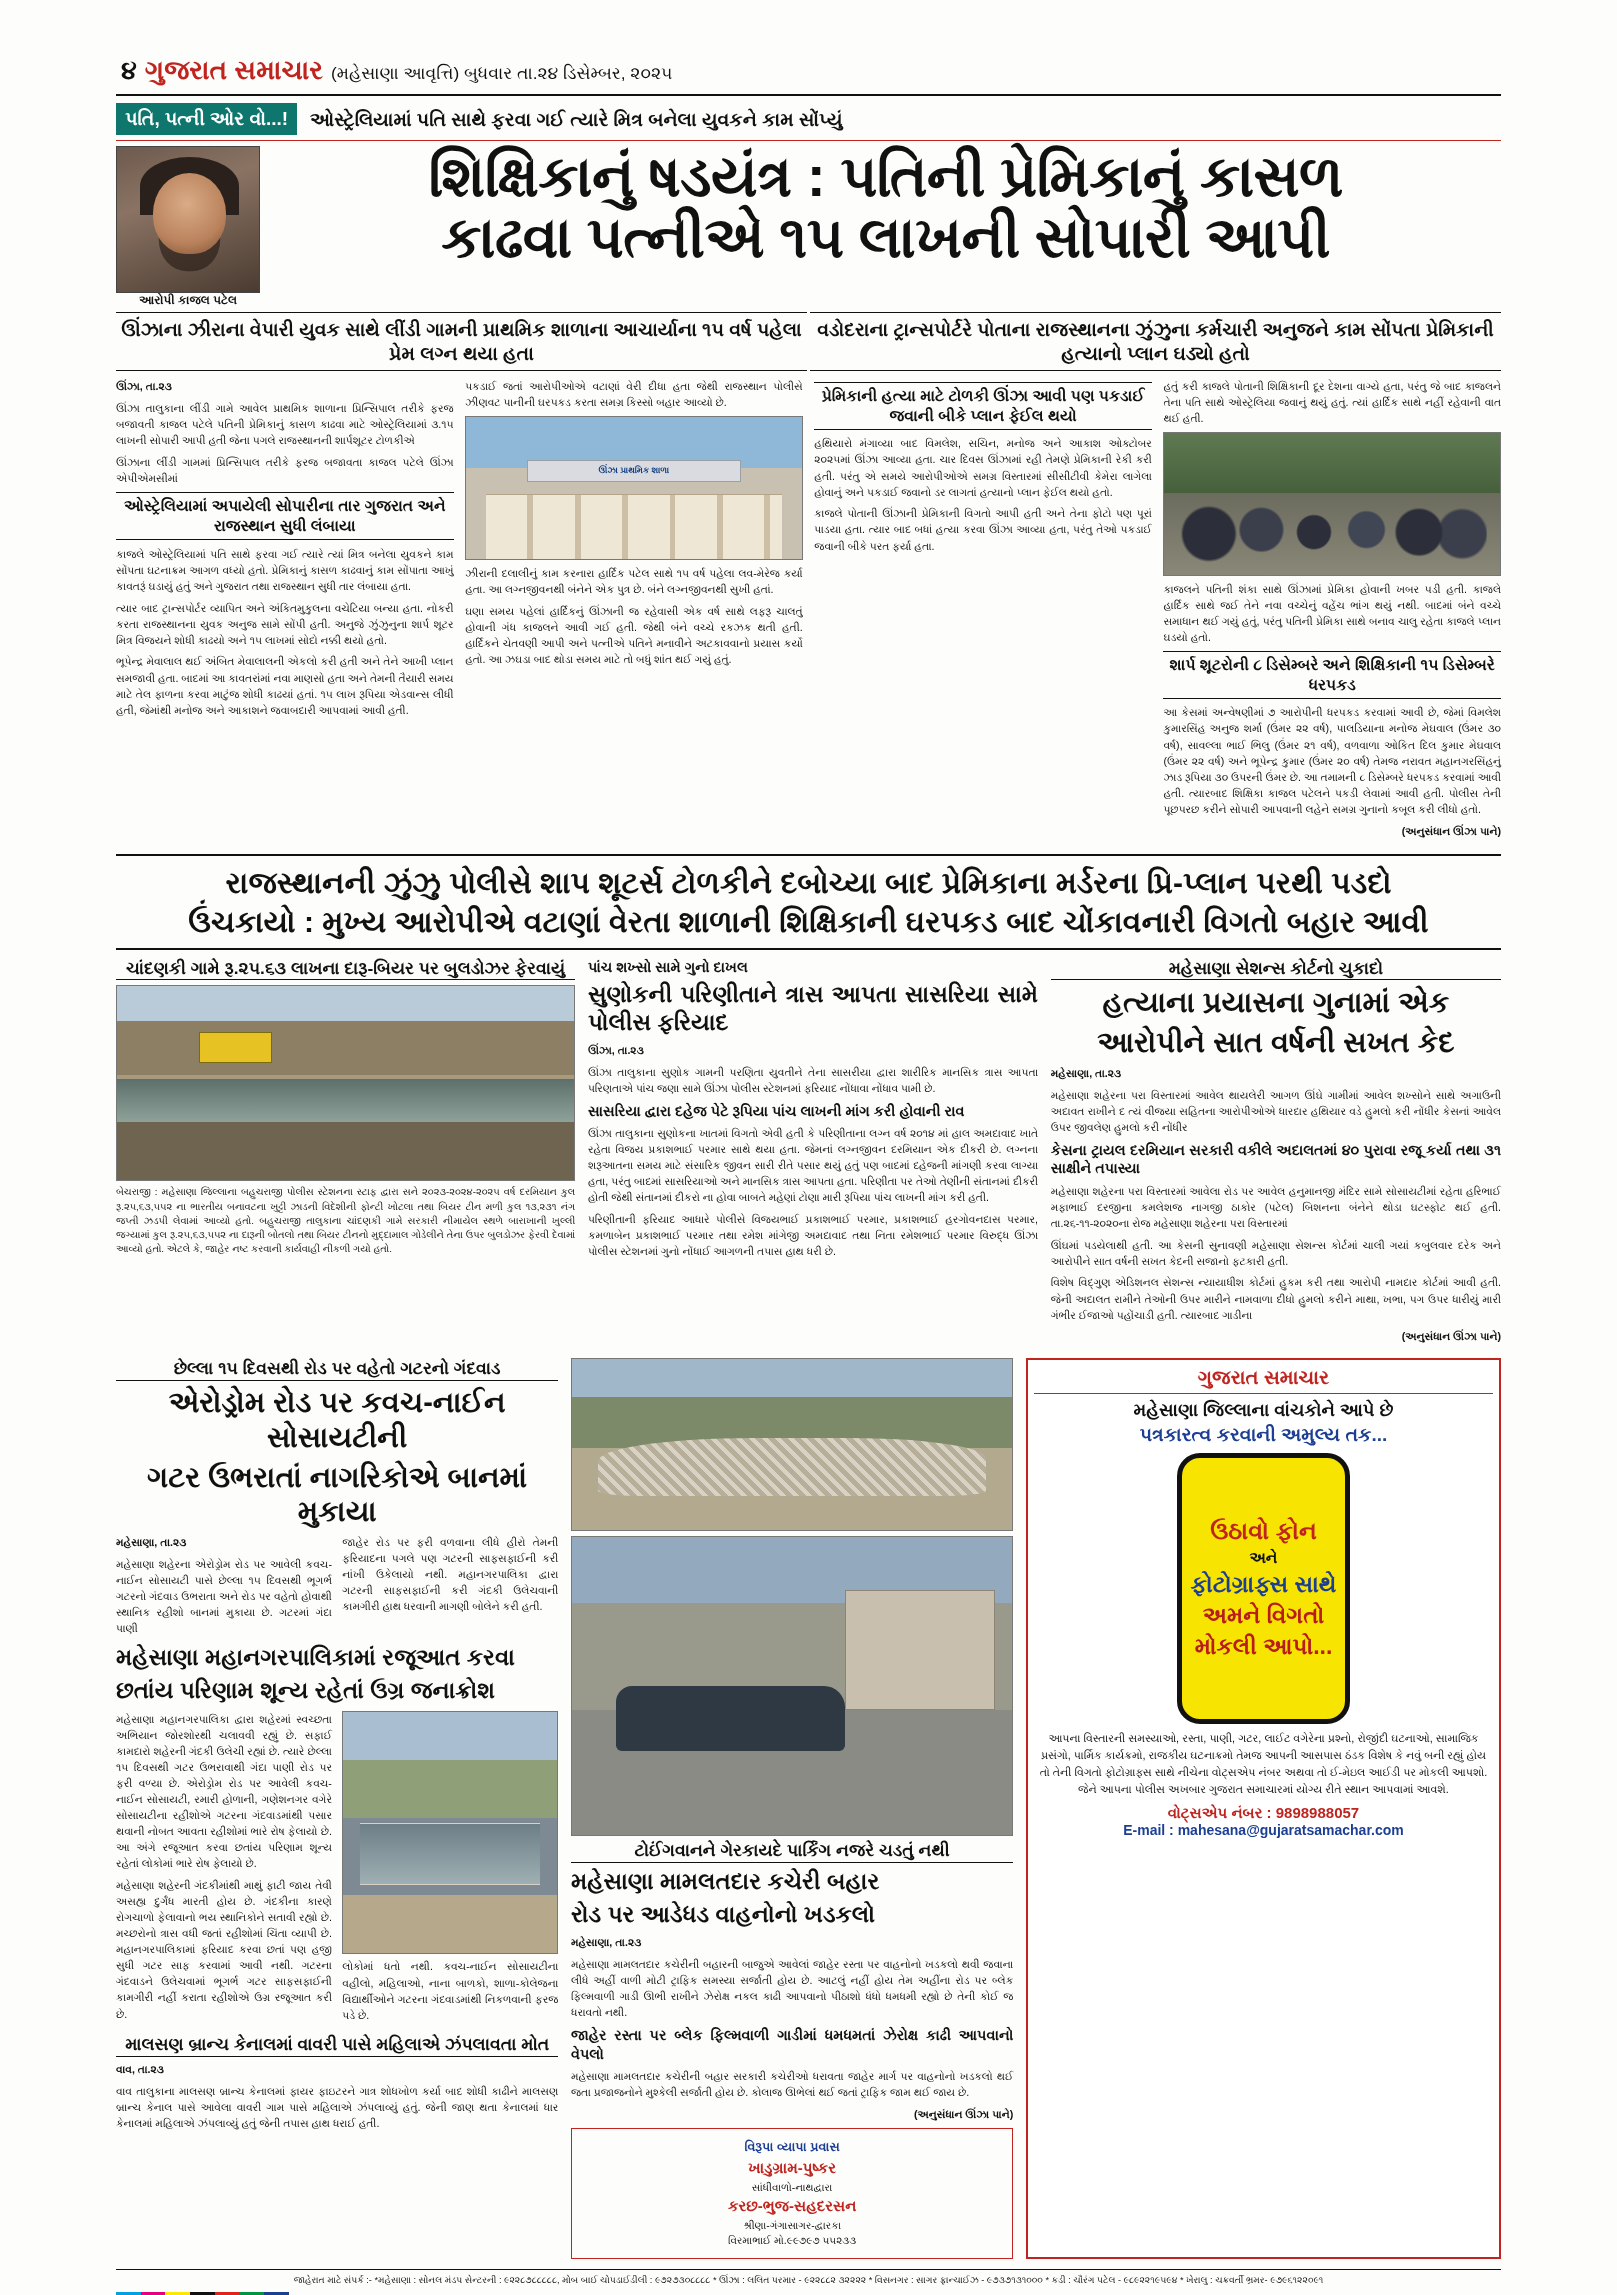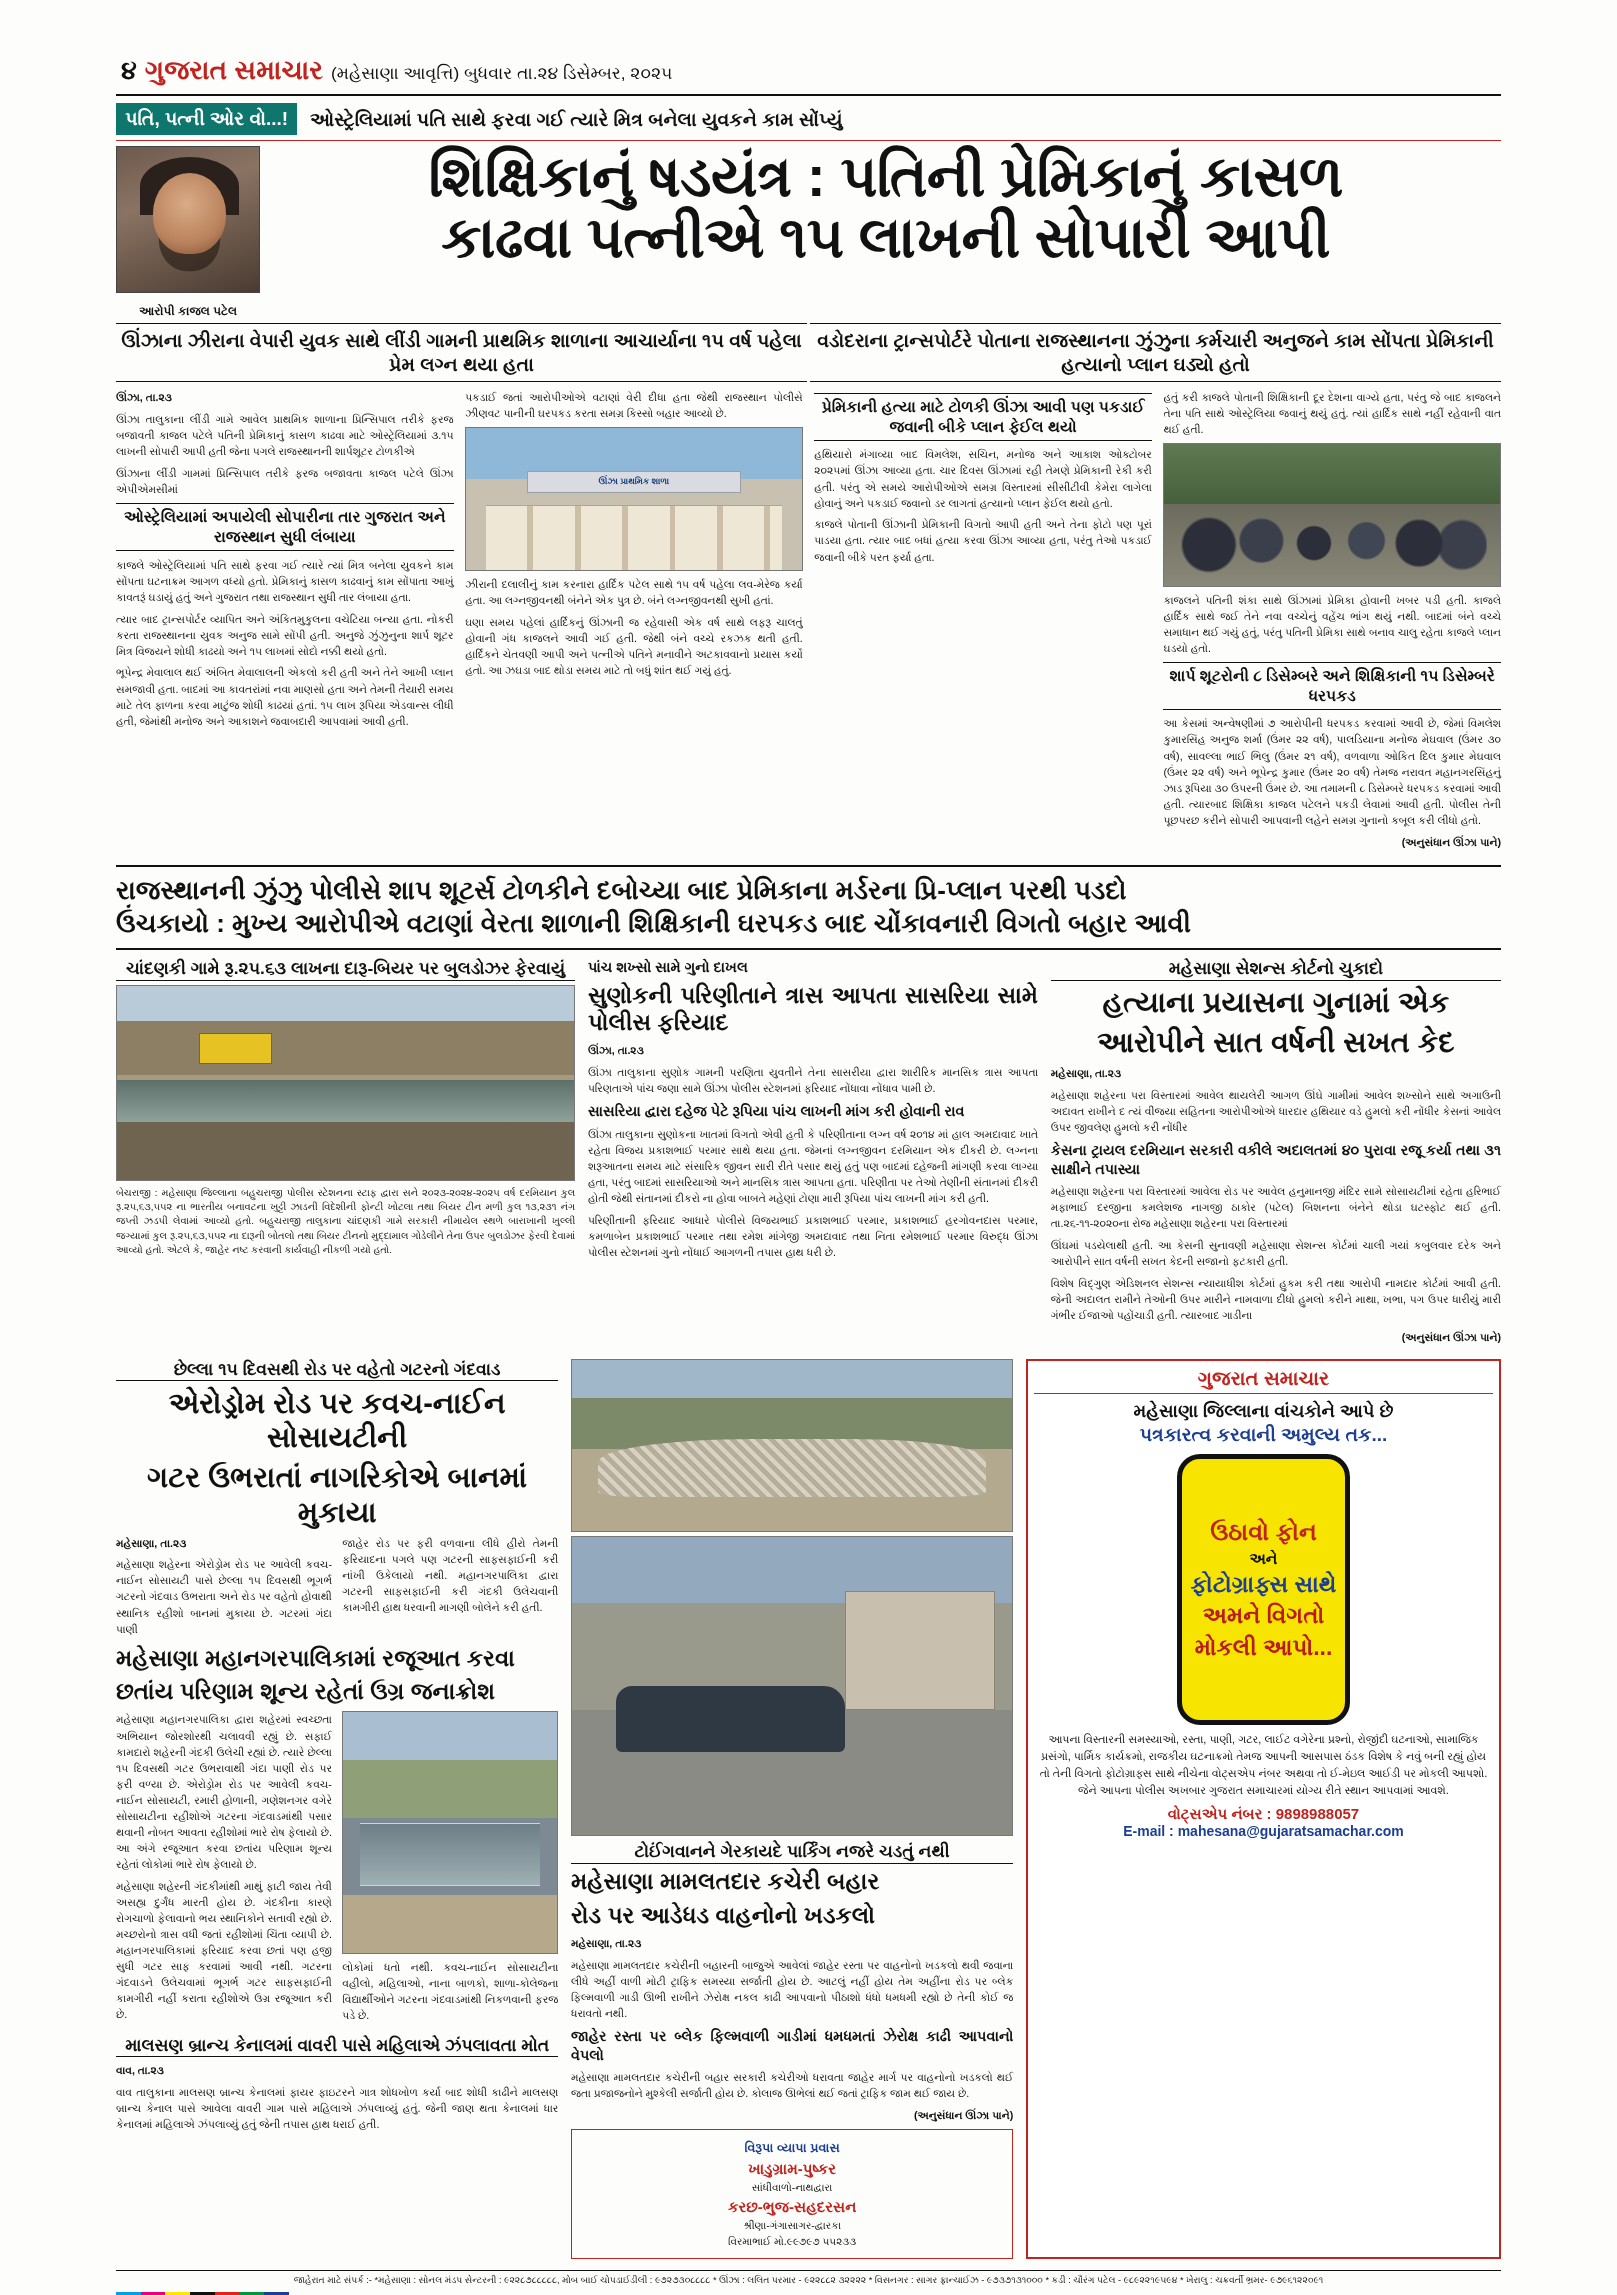--- a/index.html
+++ b/index.html
@@ -64,21 +64,21 @@
     content:""; position:absolute; left:36px; top:26.6px; width:73px; height:81px;
     border-radius: 50% 50% 46% 46%;
     background: radial-gradient(circle at 46% 38%, #d9ab87 0%, #b9825c 62%, #7a4c32 100%);
     box-shadow: 0 23px 0 -5.8px rgba(30,20,15,.55);
   }
   .accused-img::before{
     content:""; position:absolute; left:23px; top:10.4px; width:99px; height:58px;
     border-radius: 50% 50% 0 0; background:#2b211c;
   }
   .accused-cap {
-    text-align:center; font-size: 12px; font-weight:bold; padding-top:11px;
+    text-align:center; font-size: 12px; font-weight:bold; padding-top:0;
   }
   .headline {
     flex:1;
     color:#111;
   }
   .headline .l1, .headline .l2 {
     font-size: 57px; font-weight: bold; line-height: 1.08; letter-spacing: -0.6px;
     text-align:center;
   }
   
@@ -138,21 +138,21 @@
   }
   .subhead-blk {
     font-size: 14.4px; font-weight:bold; line-height:1.3; margin-bottom:4.6px;
   }
   .credit { font-weight:bold; text-align:right; }
   
   .banner {
     margin: 9.2px 116px 0 116px;
     border-top: 2.3px solid #111; border-bottom: 2.3px solid #111;
     padding: 7px 0;
-    font-size: 26px; font-weight:bold; line-height:1.3;
+    text-align:center; font-size: 30px; font-weight:bold; line-height:1.3;
   }
   
   .grid3 {
     margin: 8px 116px 0 116px;
     display:grid; grid-template-columns: 1.02fr 1fr 1fr; gap: 12.7px;
   }
   .sechead {
     font-size: 17.3px; font-weight:bold; text-align:center; line-height:1.25;
     border-bottom: 1.2px solid #111; padding-bottom:0; margin-bottom:4.6px;
   }

